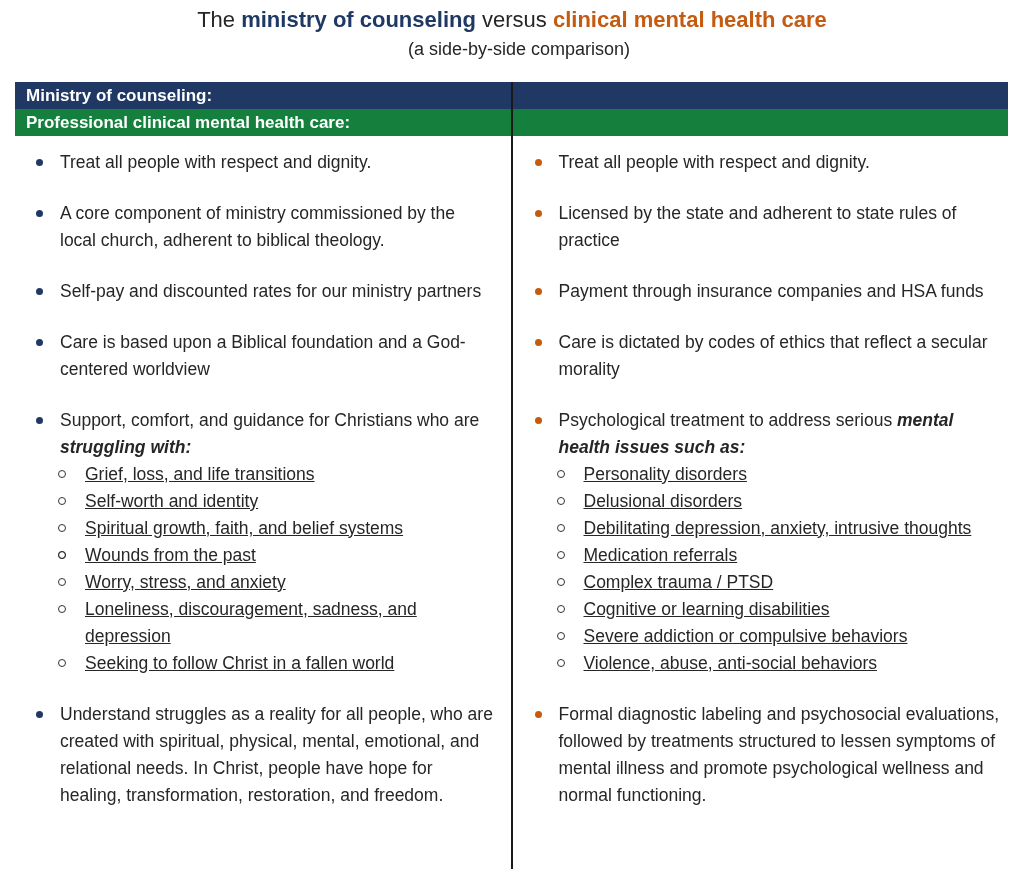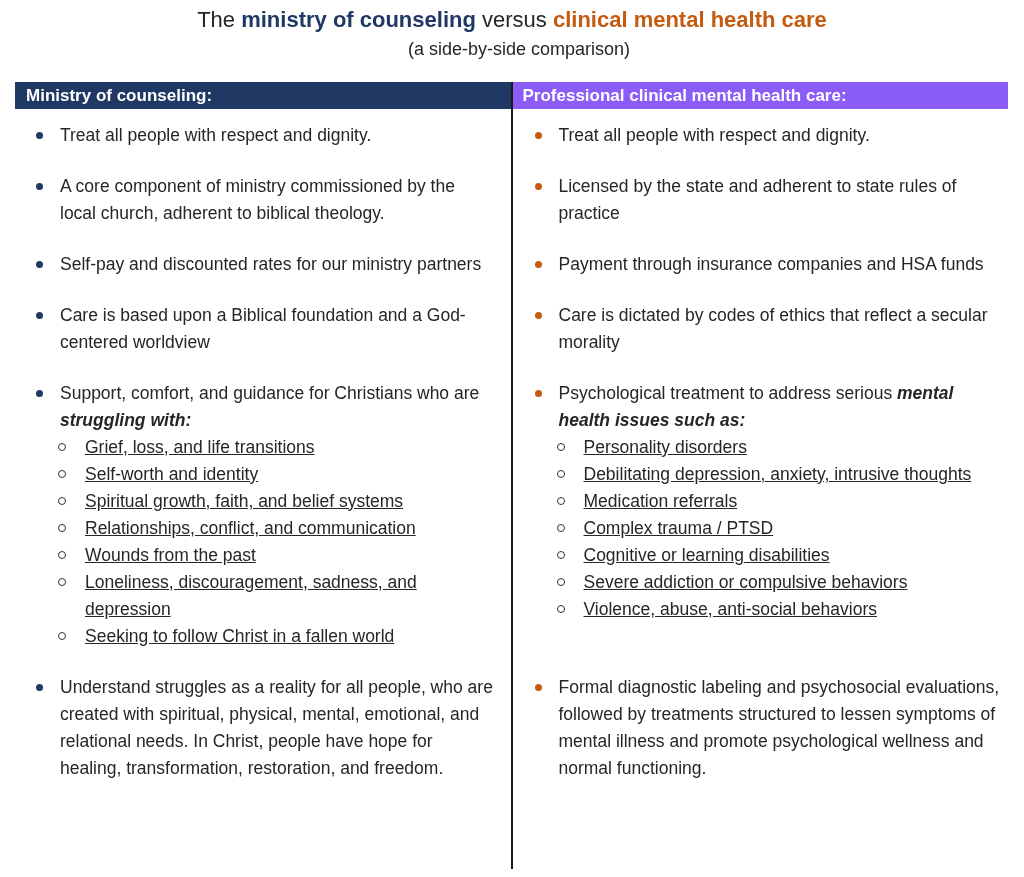--- a/index.html
+++ b/index.html
@@ -33,33 +33,33 @@
     min-height: 787px;
   }
   .divider {
     position: absolute;
     top: 0; bottom: 0;
     left: 50%;
     width: 2px;
     margin-left: -1px;
     background: #1a1a1a;
   }
-  .header-row { display: grid; grid-template-columns: 1fr 1fr; }
+  .header-row { display: grid; grid-template-columns: 1fr; }
   .col-header {
     height: 27px;
     line-height: 27px;
     color: #ffffff;
     font-weight: 700;
     font-size: 17px;
     padding-left: 11px;
     white-space: nowrap;
     overflow: hidden;
   }
   .col-header.navy-bg   { background: #1f3864; }
-  .col-header.orange-bg { background: #8b5cf6; }
+  .col-header.orange-bg { background: #15803d; }
   #rows { padding-top: 13px; }
   .row {
     display: grid;
     grid-template-columns: 1fr 1fr;
     margin-bottom: 24px;
   }
   .row.has-sublist { }
   .cell { font-size: 17.5px; line-height: 27px; }
   .cell.left  { padding-right: 16px; }
   .cell.right { padding-left: 2px; padding-right: 4px; }
@@ -127,28 +127,30 @@
         <div class="cell right">
           <div class="item"><span class="dot right"></span><span>Care is dictated by codes of ethics that reflect a secular morality</span></div>
         </div>
       </div>
       <div class="row has-sublist">
         <div class="cell left">
           <div class="item"><span class="dot left"></span><span>Support, comfort, and guidance for Christians who are </span><span class="emph">struggling with:</span></div>
           <div class="subitem"><span class="circle"></span><span>Grief, loss, and life transitions</span></div>
           <div class="subitem"><span class="circle"></span><span>Self-worth and identity</span></div>
           <div class="subitem"><span class="circle"></span><span>Spiritual growth, faith, and belief systems</span></div>
-          <div class="subitem"><span class="circle"></span><span>Relationships, conflict, and communication</span></div>
+          <div class="subitem"><span class="circle"></span></div>
           <div class="subitem"><span class="circle"></span><span>Wounds from the past</span></div>
+          <div class="subitem"><span class="circle"></span><span>Worry, stress, and anxiety</span></div>
           <div class="subitem"><span class="circle"></span><span>Loneliness, discouragement, sadness, and depression</span></div>
           <div class="subitem"><span class="circle"></span><span>Seeking to follow Christ in a fallen world</span></div>
         </div>
         <div class="cell right">
           <div class="item"><span class="dot right"></span><span>Psychological treatment to address serious </span><span class="emph">mental health issues such as:</span></div>
           <div class="subitem"><span class="circle"></span><span>Personality disorders</span></div>
+          <div class="subitem"><span class="circle"></span><span>Delusional disorders</span></div>
           <div class="subitem"><span class="circle"></span><span>Debilitating depression, anxiety, intrusive thoughts</span></div>
           <div class="subitem"><span class="circle"></span><span>Medication referrals</span></div>
           <div class="subitem"><span class="circle"></span><span>Complex trauma / PTSD</span></div>
           <div class="subitem"><span class="circle"></span><span>Cognitive or learning disabilities</span></div>
           <div class="subitem"><span class="circle"></span><span>Severe addiction or compulsive behaviors</span></div>
           <div class="subitem"><span class="circle"></span><span>Violence, abuse, anti-social behaviors</span></div>
         </div>
       </div>
       <div class="row">
         <div class="cell left">

